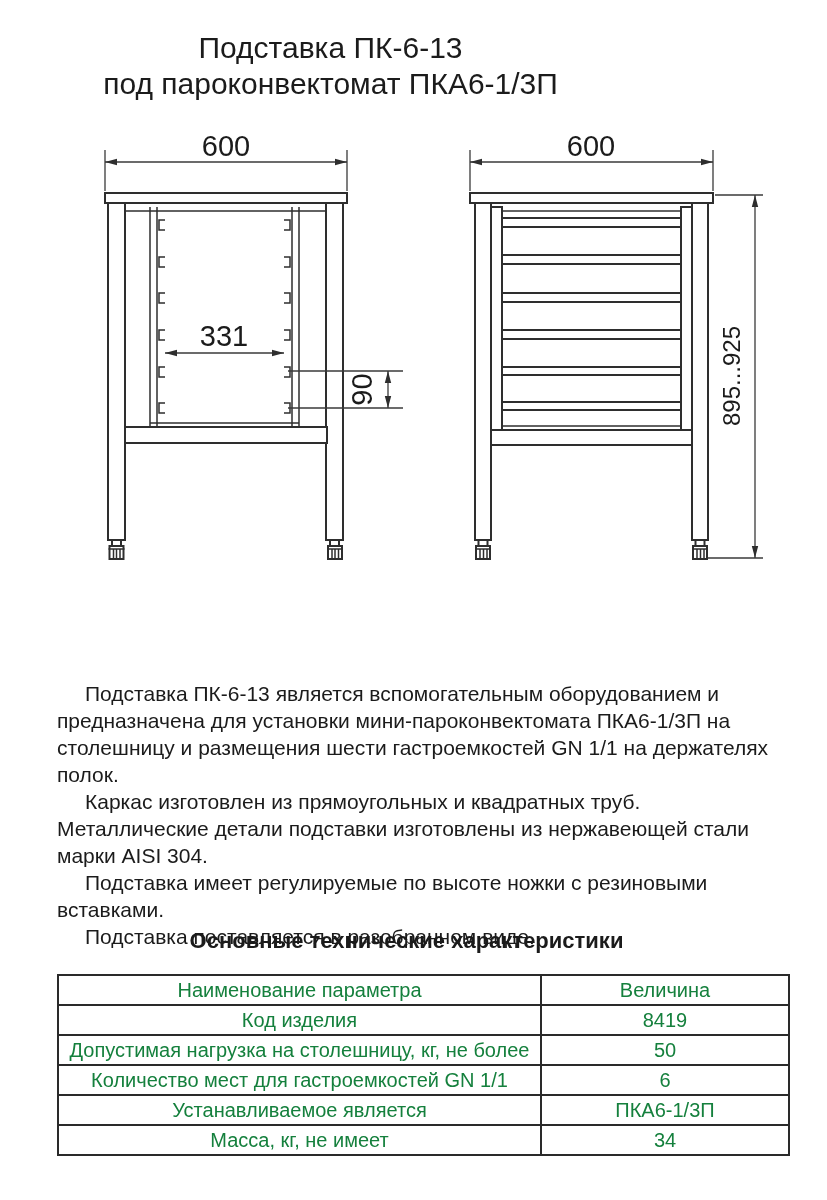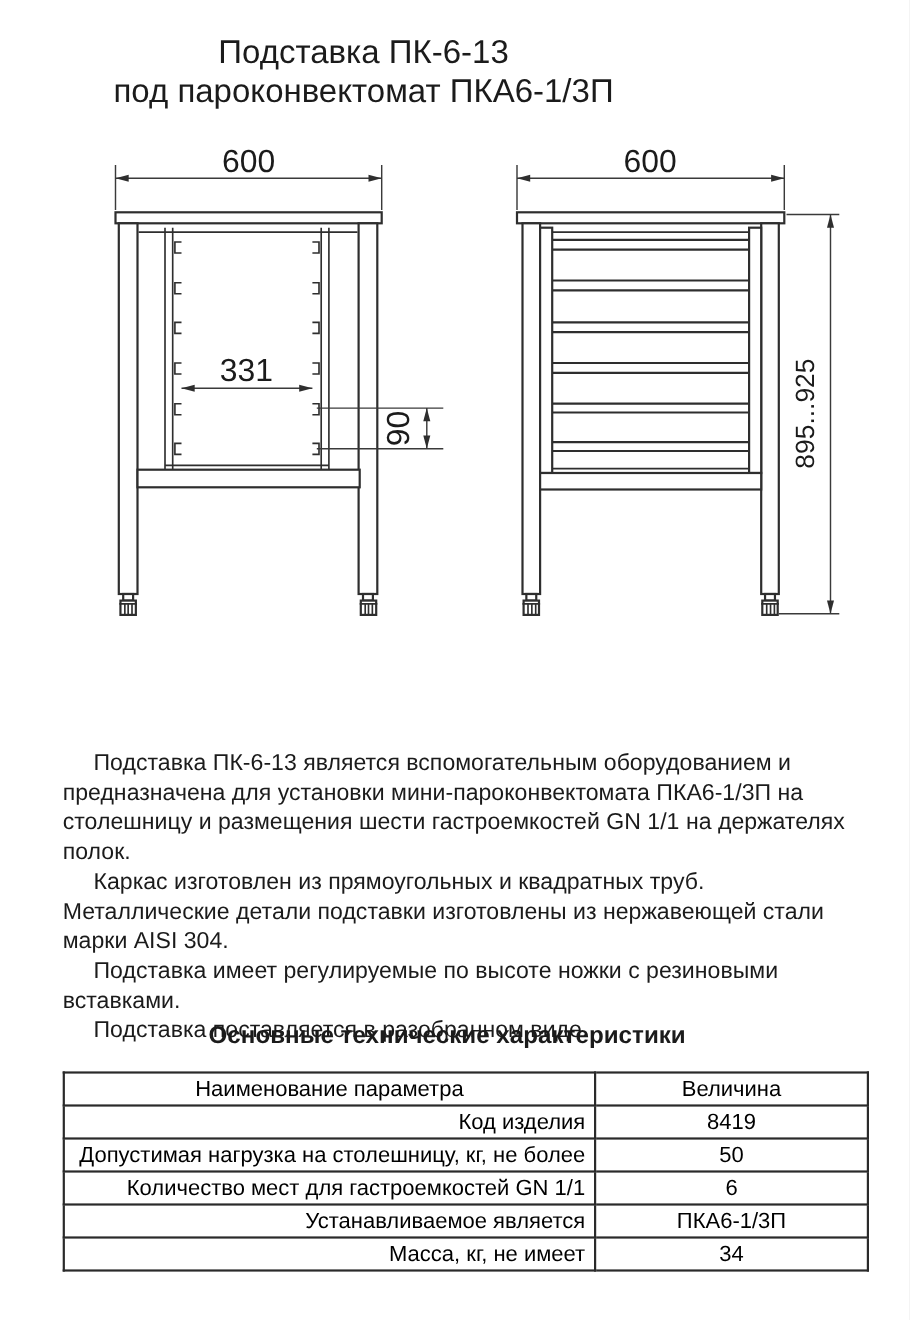--- a/index.html
+++ b/index.html
@@ -52,30 +52,30 @@
     text-align: center;
     font-size: 22px;
     font-weight: 700;
   }
   .spec-table {
     position: absolute;
     left: 57px; top: 974px;
     width: 733px;
     border-collapse: collapse;
     font-size: 20px;
-    color: #000000;
+    color: #15803d;
   }
   .spec-table th, .spec-table td {
     border: 2px solid #2a2a2a;
     height: 26px;
     padding: 1px 8px;
     font-weight: 400;
   }
   .spec-table th { text-align: center; }
-  .spec-table td.param { text-align: right; }
+  .spec-table td.param { text-align: center; }
   .spec-table td.value { text-align: center; width: 230px; }
 </style>
 </head>
 <body>
 
 <div class="page">
 
   <div class="doc-title">
     <div>Подставка ПК-6-13</div>
     <div>под пароконвектомат ПКА6-1/3П</div>

